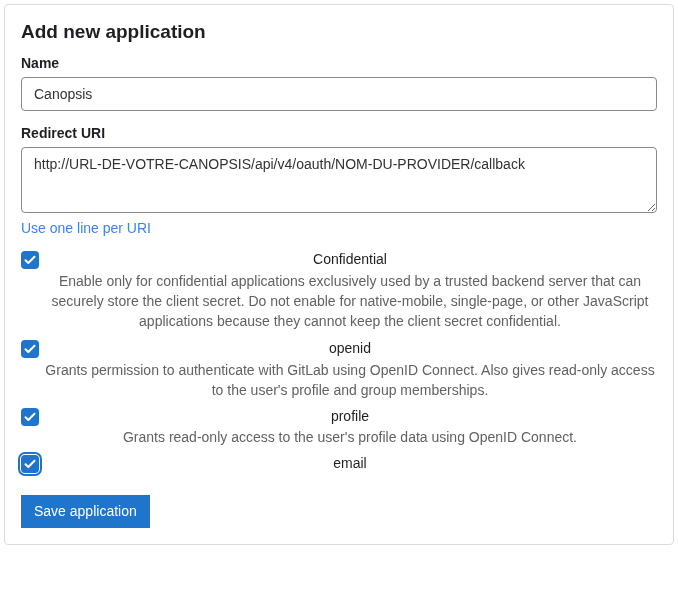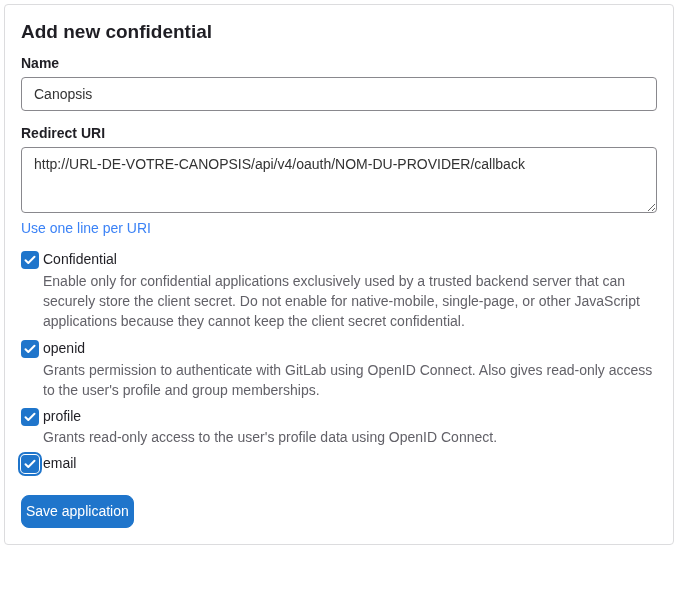--- a/index.html
+++ b/index.html
@@ -45,20 +45,21 @@
   .help-text {
     font-size: 14px;
     color: #3b82f6;
     margin-top: 4px;
   }
   .checkbox-row {
     display: flex;
     align-items: flex-start;
     gap: 4px;
     margin-bottom: 8px;
+    text-align: center;
   }
   .checkbox-row:first-of-type { margin-top: 4px; }
   .cb {
     width: 18px;
     height: 18px;
     border-radius: 4px;
     background: #1f75cb;
     flex-shrink: 0;
     display: flex;
     align-items: center;
@@ -82,22 +83,22 @@
   }
   .section-label {
     font-weight: 600;
     color: #1f1e24;
     font-size: 14px;
     margin-top: 20px;
     margin-bottom: 10px;
   }
   .actions { margin-top: 22px; display: flex; gap: 10px; }
   .btn {
-    border-radius: 8px;
-    padding: 7px 4px;
+    border-radius: 0;
+    padding: 7px 12px;
     font-size: 14px;
     cursor: pointer;
     font-family: inherit;
     line-height: 1.2;
   }
   .btn-primary {
     background: #1f75cb;
     border: 1px solid #1f75cb;
     color: #fff;
     font-weight: 400;
@@ -107,21 +108,21 @@
     border: 1px solid #bfbfc3;
     color: #303030;
   }
   .scope-list .checkbox-row { margin-bottom: 6px; }
   .scope-list .checkbox-row + .checkbox-row { margin-top: 6px; }
 </style>
 </head>
 <body>
 
 <div class="panel">
-  <h2 class="page-title">Add new confidential</h2>
+  <h2 class="page-title">Add new application</h2>
 
   <div class="form-group">
     <label class="field-label">Name</label>
     <input class="text-input" type="text" value="Canopsis" style="">
   </div>
 
   <div class="form-group">
     <label class="field-label">Redirect URI</label>
     <textarea class="text-input" style="">http://URL-DE-VOTRE-CANOPSIS/api/v4/oauth/NOM-DU-PROVIDER/callback</textarea>
     <div class="help-text">Use one line per URI</div>

